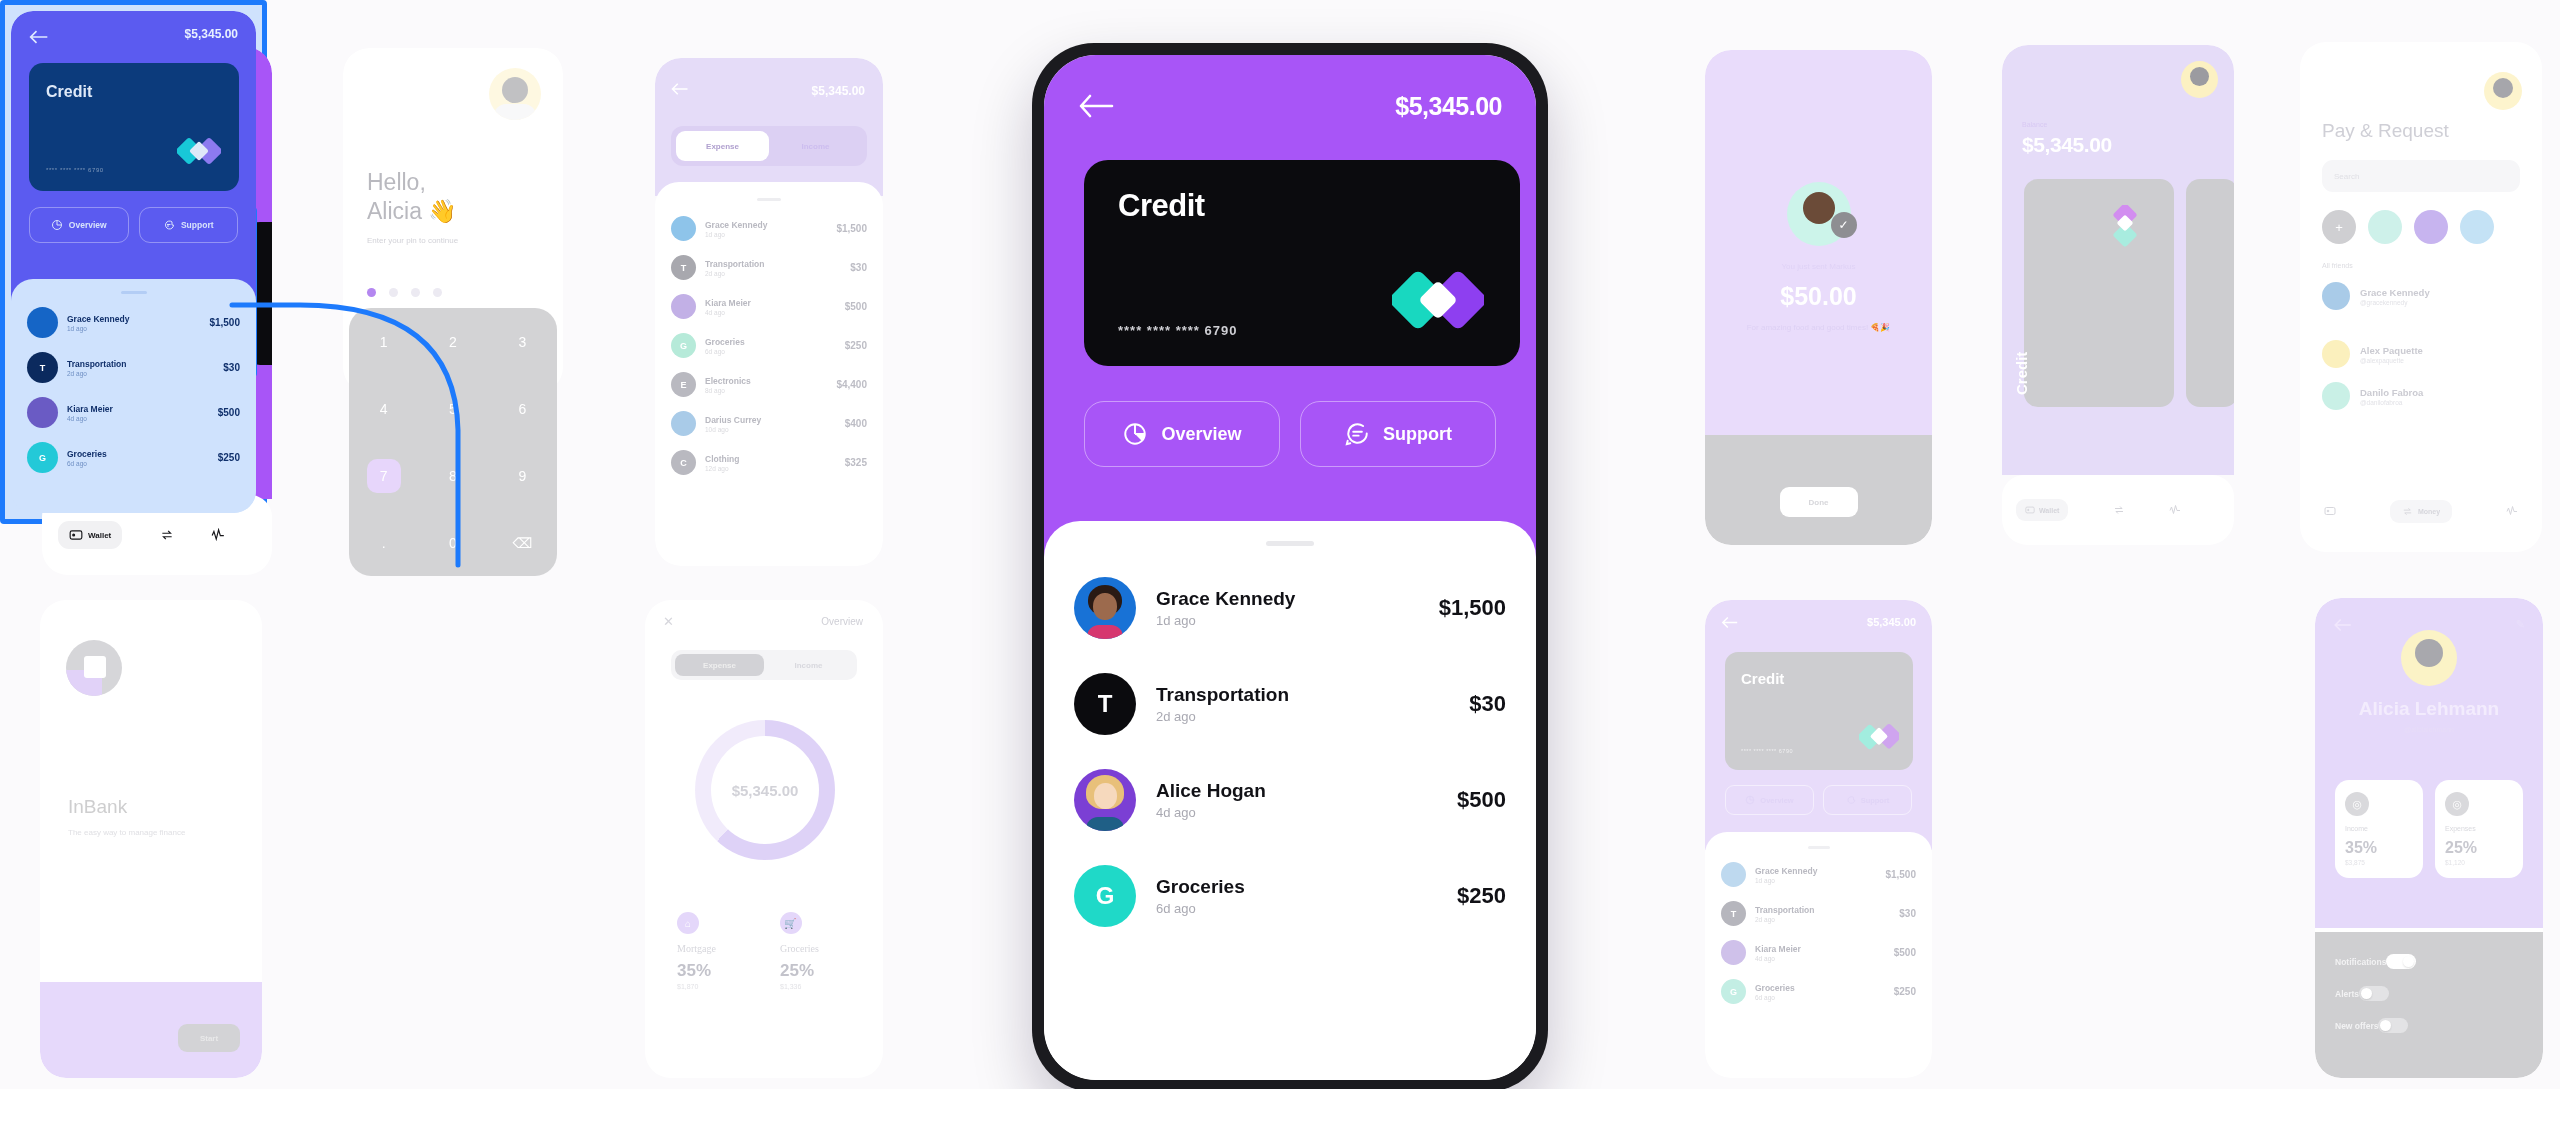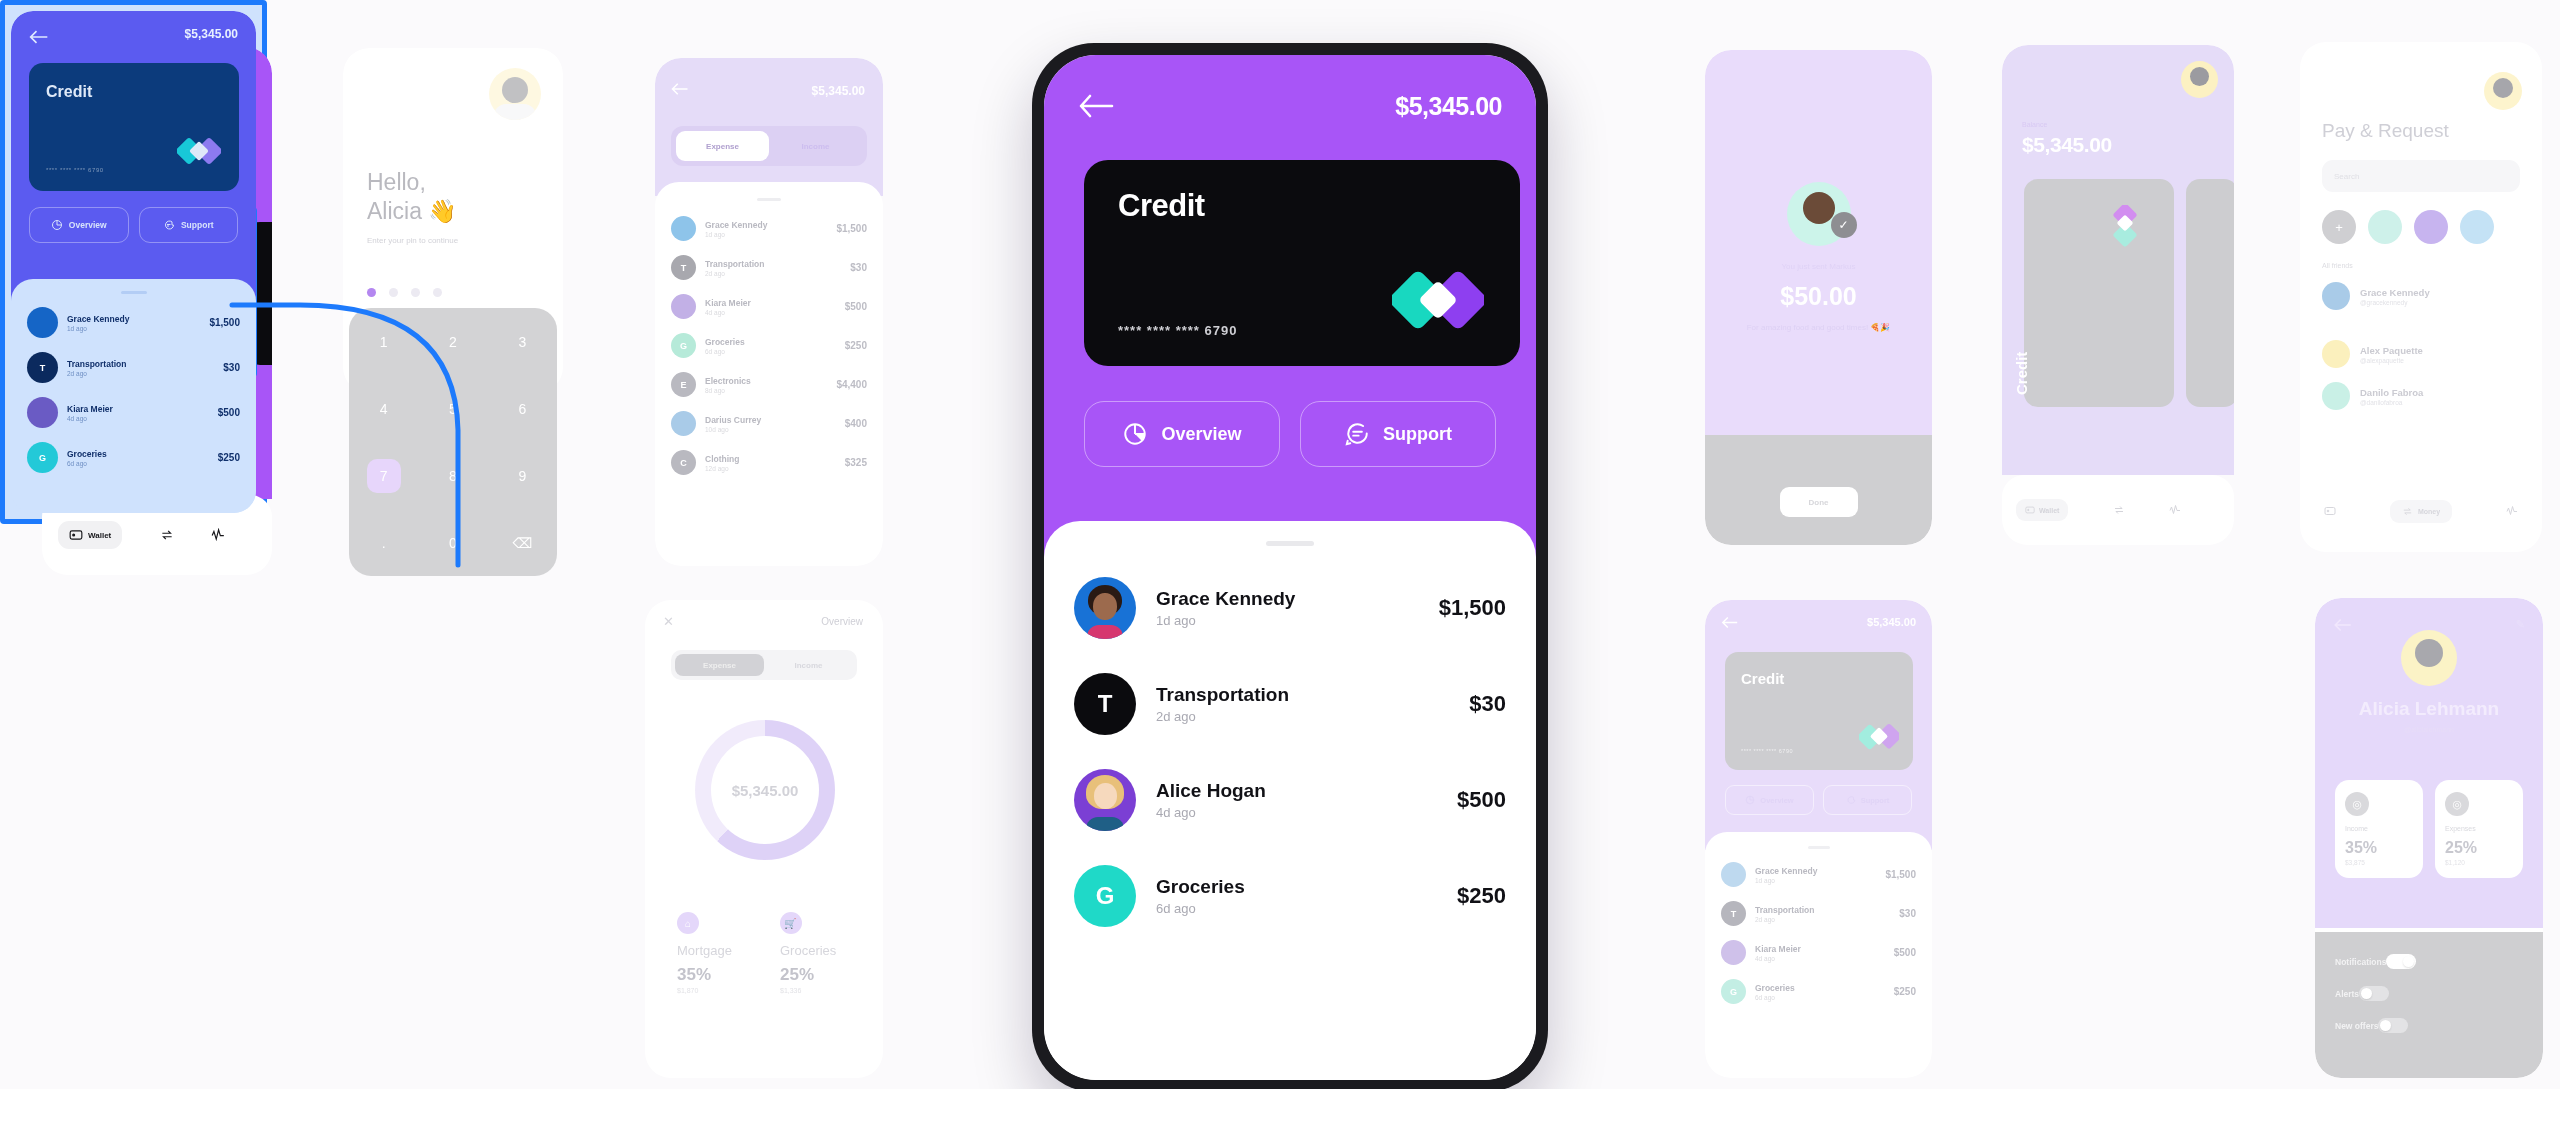--- a/index.html
+++ b/index.html
@@ -125,21 +125,21 @@
   #phone4 .donut{
     position:absolute; left: 50px; top: 120px; width:140px;height:140px;border-radius:50%;
     background: conic-gradient(#ded2f7 0 62%, #f1ebfb 62% 100%);
     display:flex;align-items:center;justify-content:center;
   }
   #phone4 .donut .hole{width:108px;height:108px;border-radius:50%;background:#fff;display:flex;align-items:center;justify-content:center;
     font-size:15px;font-weight:700;color:#d2d2d8;}
   #phone4 .stats{position:absolute;left:22px;right:22px;top:300px;display:flex;gap:12px;}
   #phone4 .stat{flex:1;background:#fff;border-radius:14px;padding:12px 10px;}
   #phone4 .stat .ic{width:22px;height:22px;border-radius:50%;background:#e4d7fa;display:flex;align-items:center;justify-content:center;font-size:10px;color:#fff;}
-  #phone4 .stat .cap{font-size:13px;color:#d6d6dc;margin-top:9px;}
+  #phone4 .stat .cap{font-size:10px;color:#d6d6dc;margin-top:9px;font-family:Liberation Serif, serif;}
   #phone4 .stat .pct{font-size:17px;font-weight:700;color:#c3c3cb;margin-top:7px;}
   #phone4 .stat .val{font-size:7px;color:#e2e2e6;margin-top:2px;}
 
   
   #phone5 {
     left: 327px; top: 572px; width: 267px; height: 524px;
     border: 5px solid #1d7afc; border-radius: 4px; background:#cfe2fd; padding: 6px;
   }
   #phone5 .inner{position:relative;width:100%;height:100%;border-radius:22px;overflow:hidden;background:#cfe2fd;}
   #phone5 .top{position:absolute;left:0;top:0;width:100%;height:290px;background:#5b5bf0;border-radius:22px 22px 0 0;}
@@ -850,19 +850,29 @@
         </div>
       <div class="srow">
           <span>New offers</span>
           <div class="tg">
             <i></i>
           </div>
         </div>
     </div>
   </div>
 
+  <div class="artboard ghost" id="phone12">
+    <div class="logo">
+        <div class="tri"></div>
+        <div class="sq"></div>
+      </div>
+    <div class="ttl">InBank</div>
+    <div class="sub">The easy way to manage finance</div>
+    <div class="foot"></div>
+    <div class="start">Start</div>
+  </div>
 
   <svg id="connector">
     <path d="M232,305 L300,305 Q455,305 458,430 L458,565" fill="none" stroke="#1d7afc" stroke-width="5" stroke-linecap="round"></path>
   </svg>
 
   <div class="bottom-strip"></div>
 </div>
 
 </body></html>

